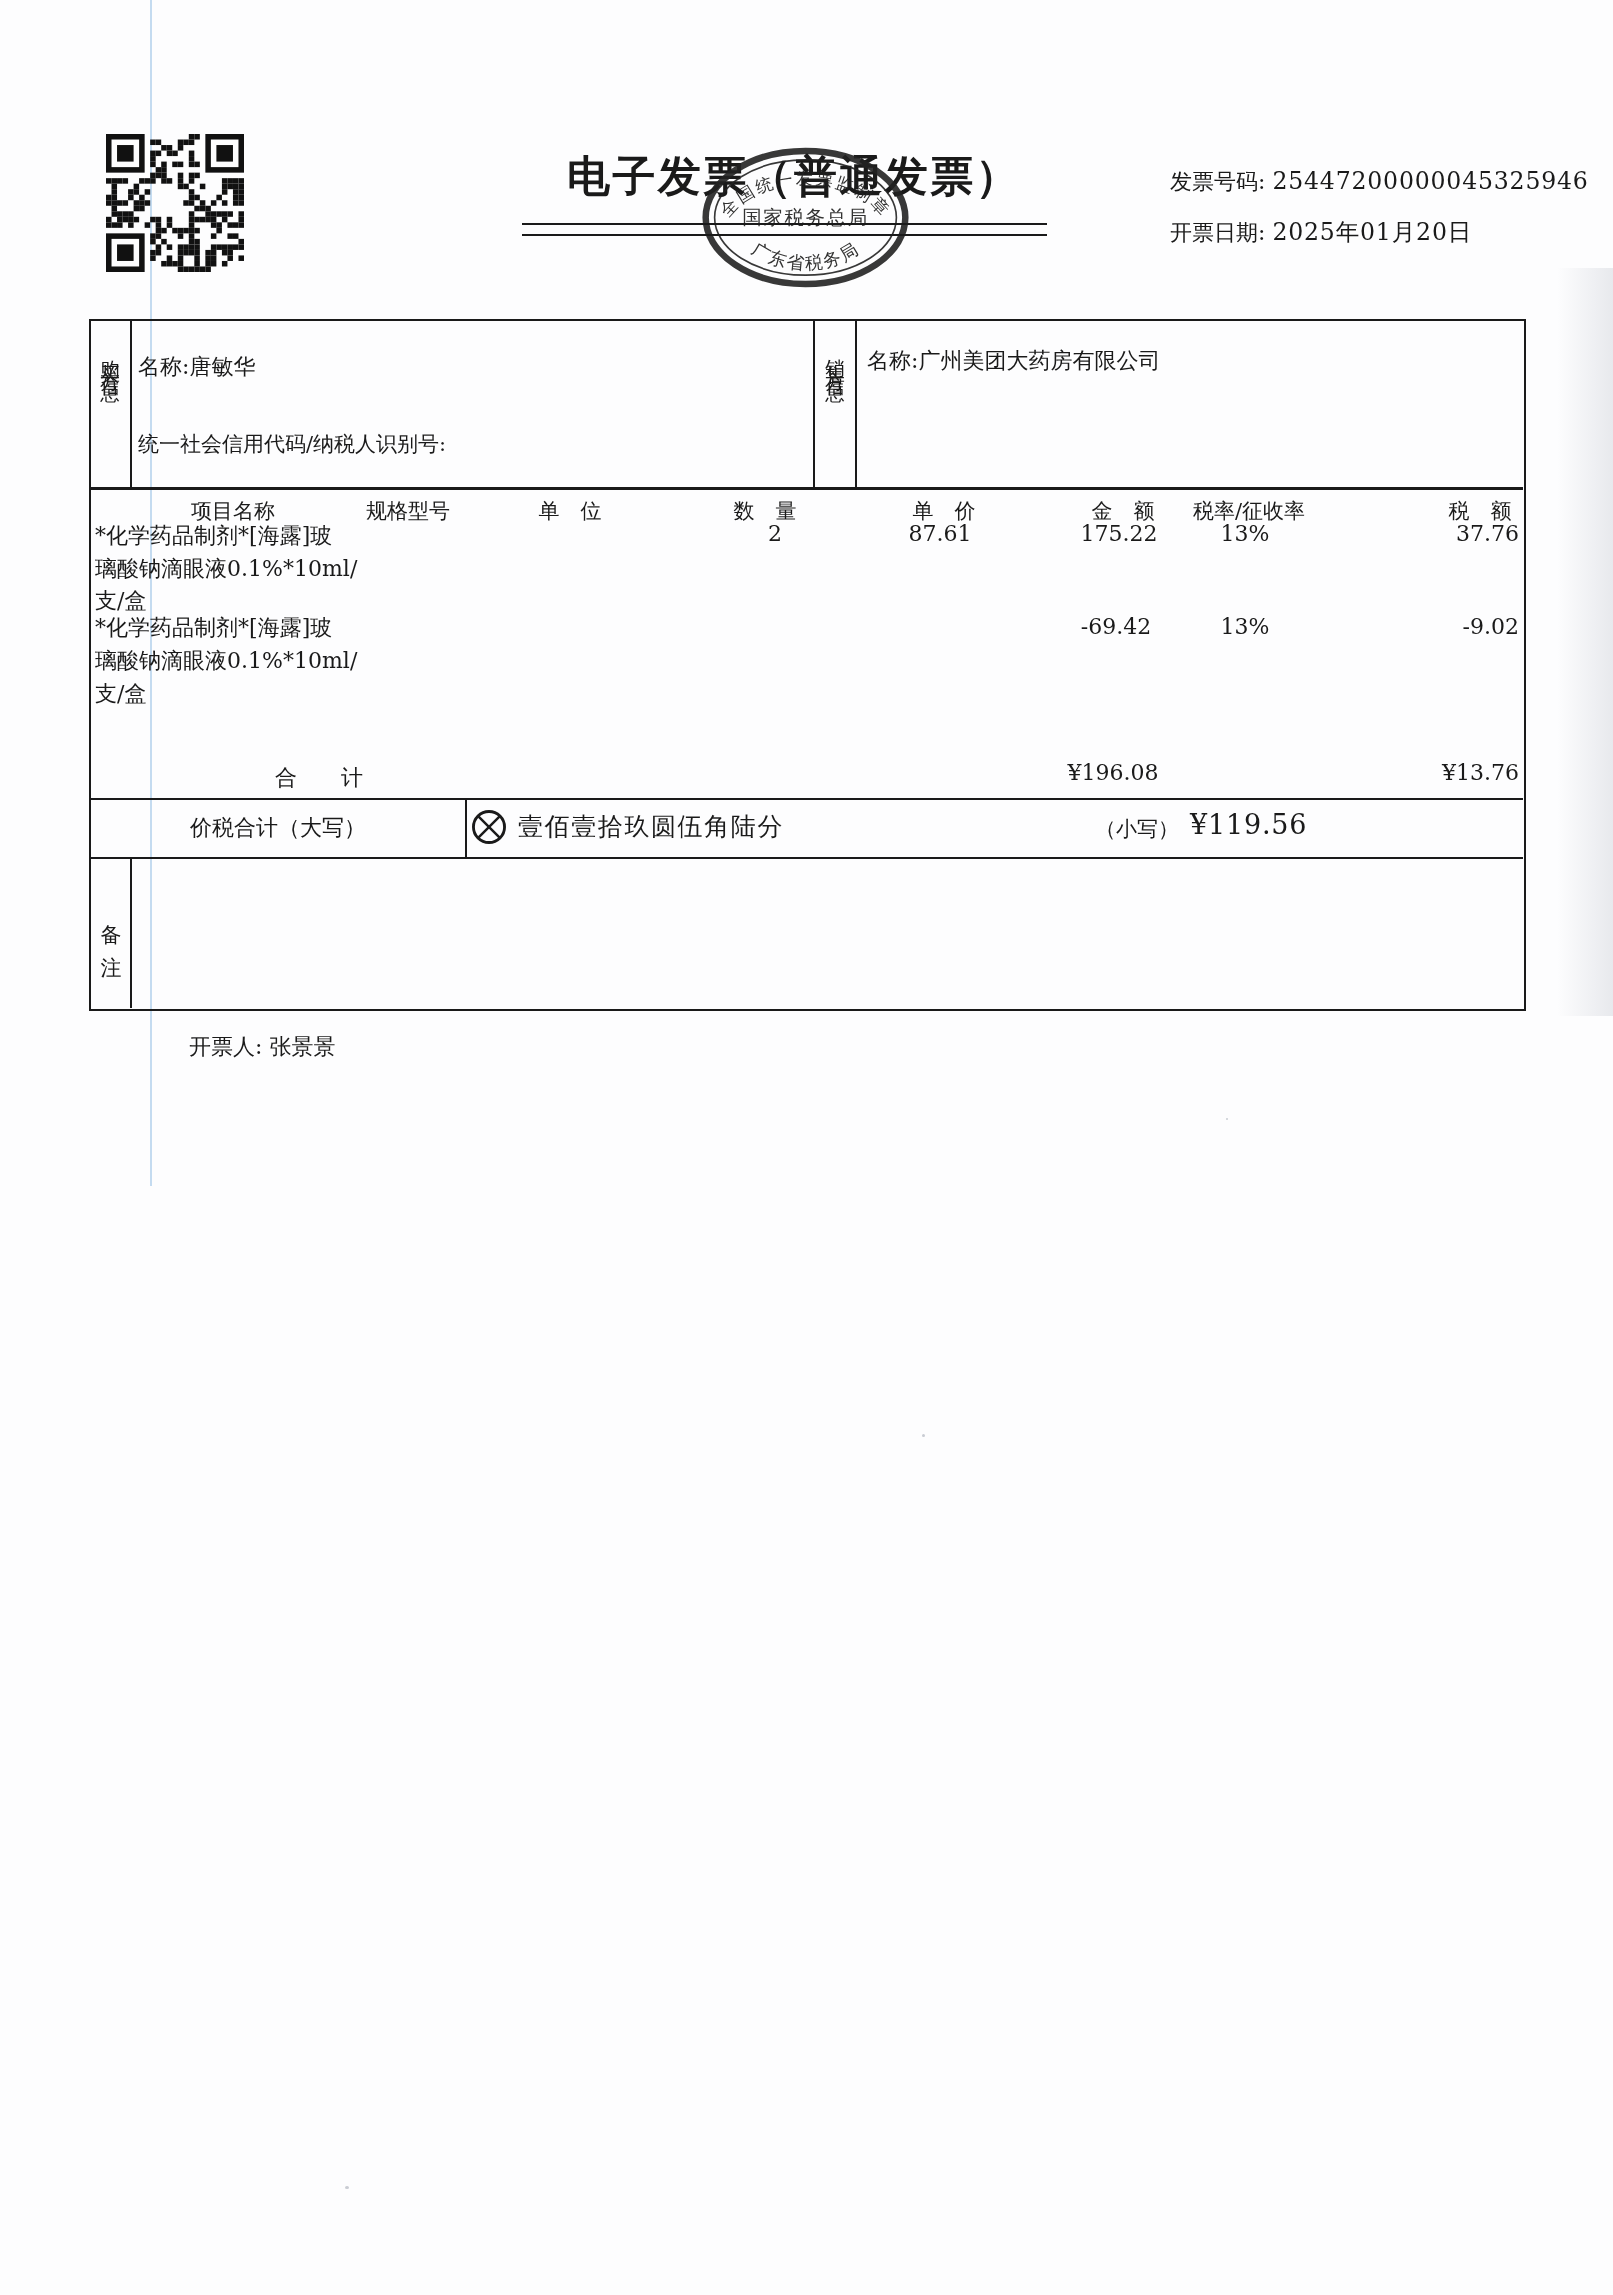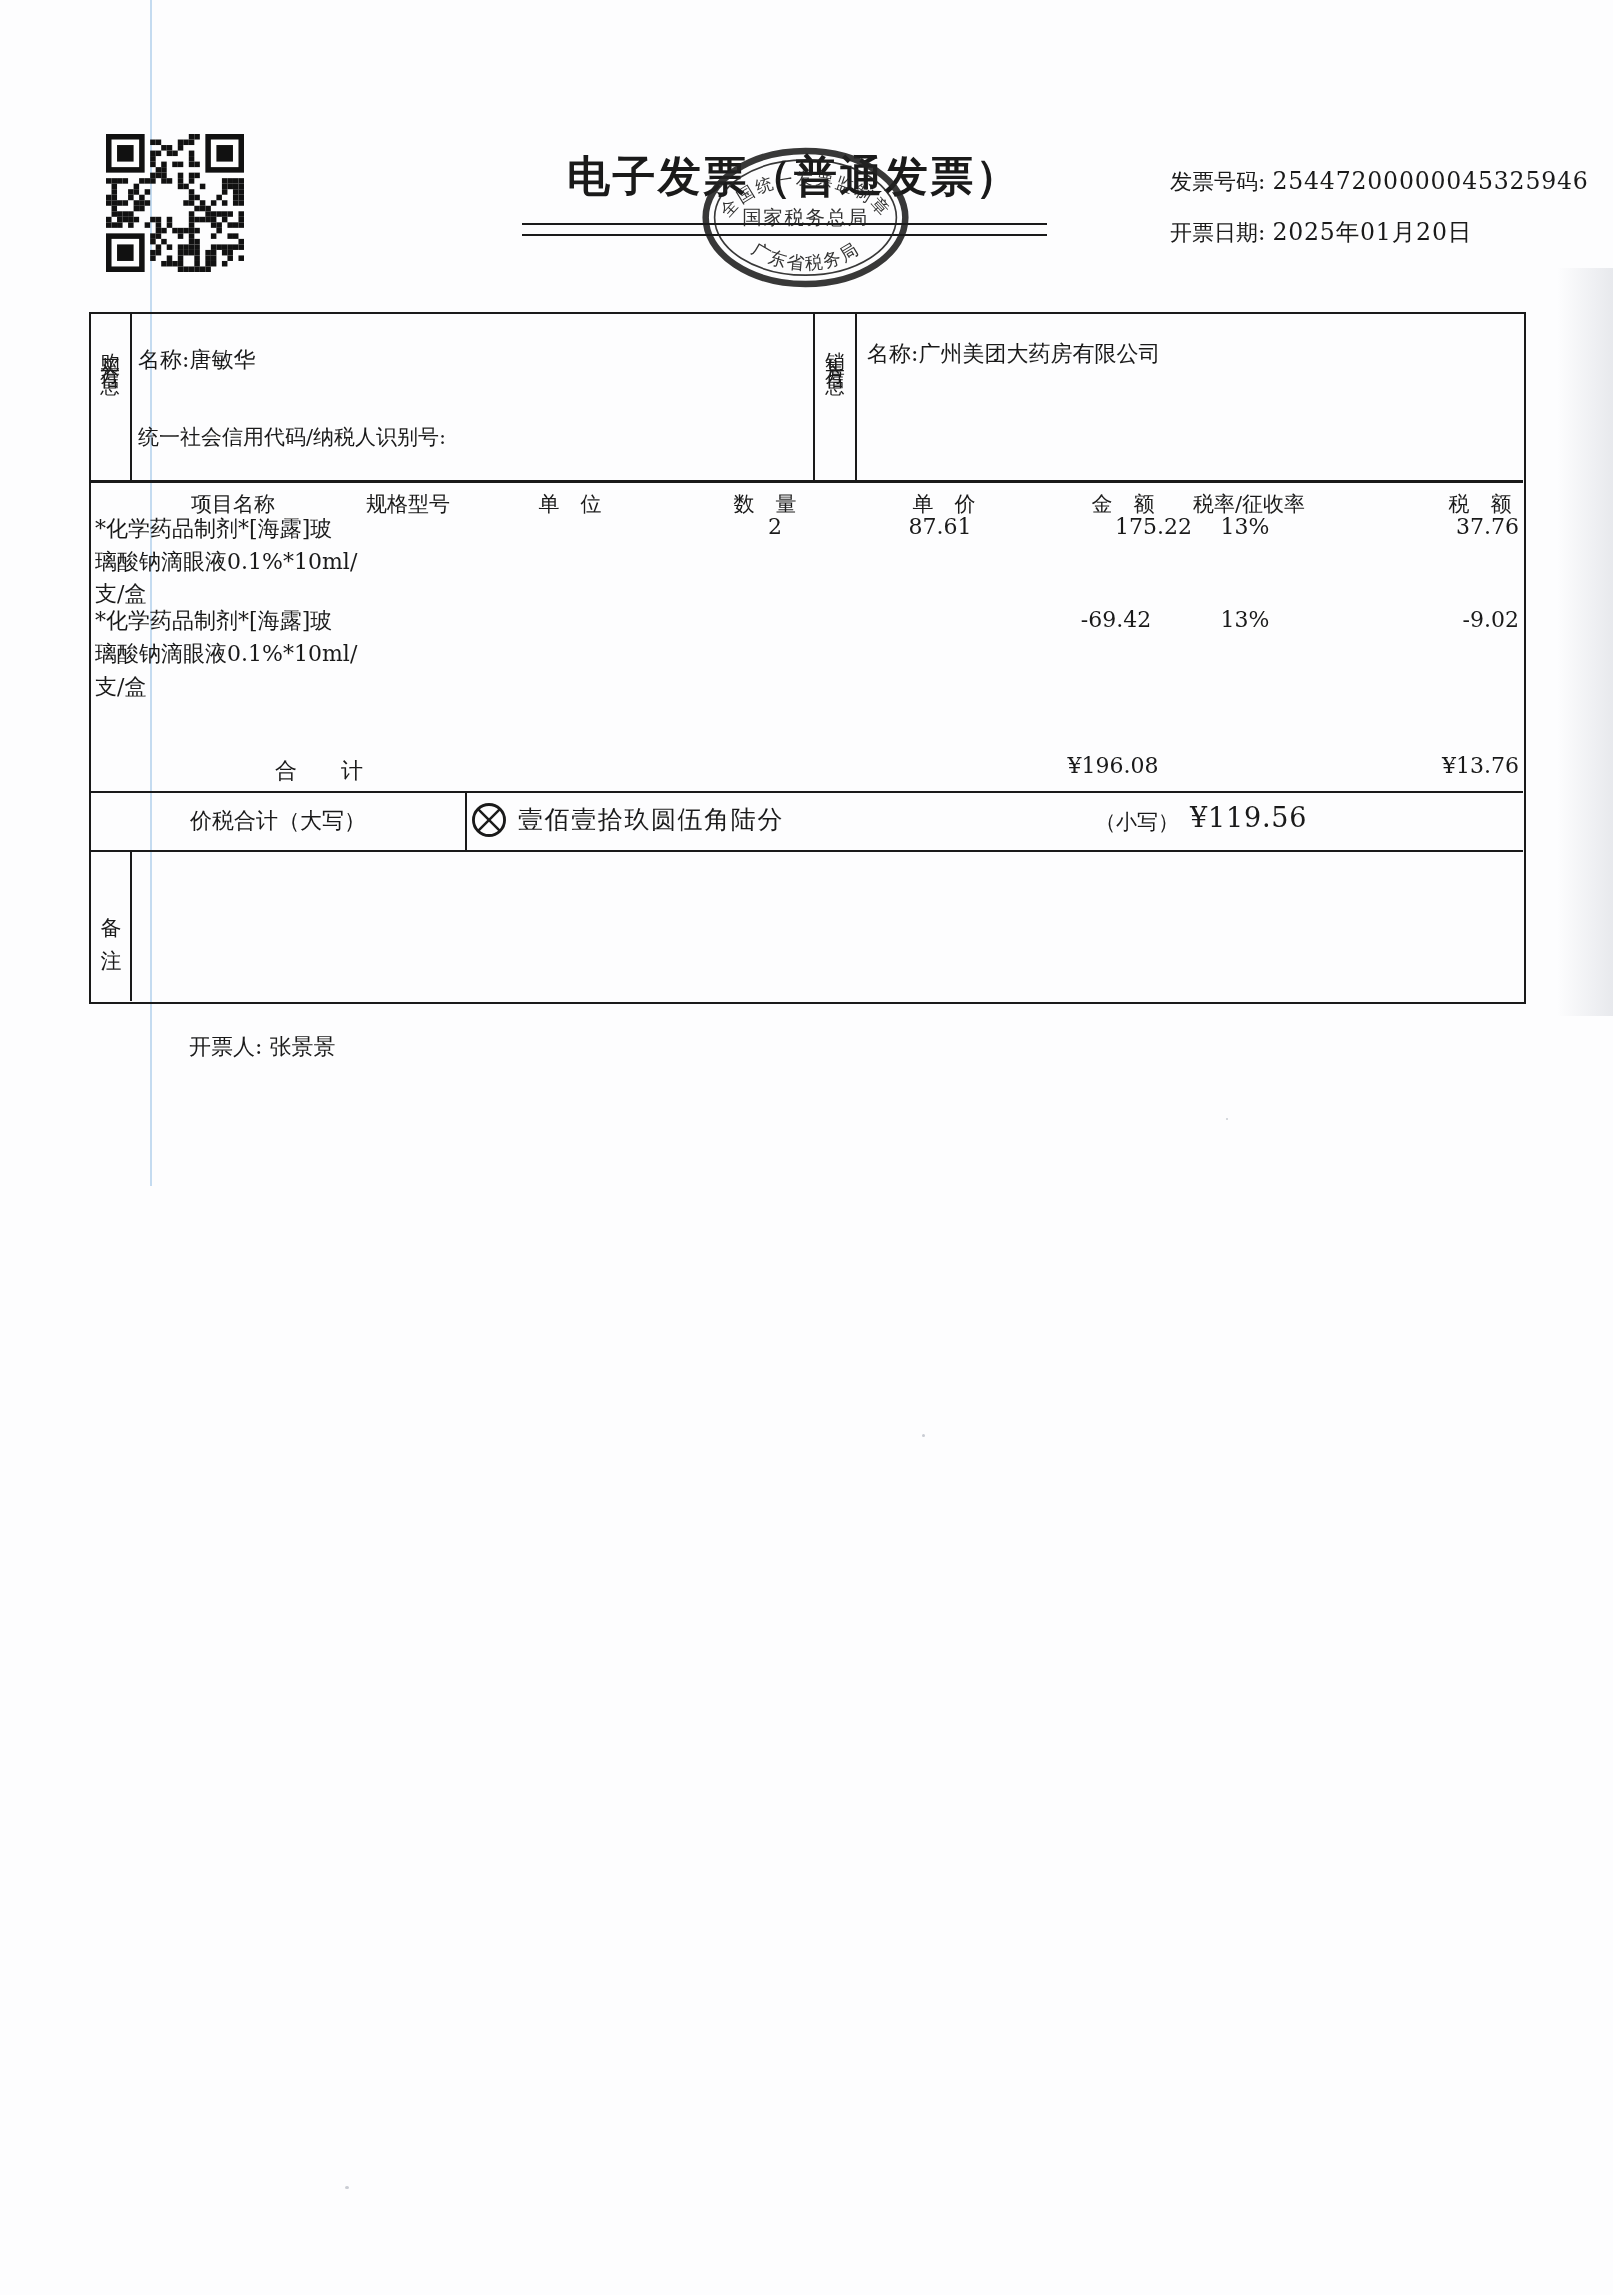--- a/index.html
+++ b/index.html
@@ -10,21 +10,21 @@
   .vline{position:absolute;background:#1a1a1a;}
   .vertical{writing-mode:vertical-lr;text-orientation:upright;}
   .center{text-align:center;}
   .right{text-align:right;}
   .title{font-size:43px;font-weight:bold;letter-spacing:2.4px;white-space:nowrap;}
   .meta{font-size:22px;white-space:nowrap;}
   .meta .num{font-size:23.6px;letter-spacing:0.8px;}
   .cell{font-size:22px;white-space:nowrap;line-height:1.15;}
   .hdr{font-size:21px;white-space:nowrap;}
   .sidelabel{font-size:19.5px;letter-spacing:5.7px;line-height:1;}
-  .tbl{position:absolute;left:89px;top:312px;width:1437px;height:692px;border:2.4px solid #1a1a1a;box-sizing:border-box;}
+  .tbl{position:absolute;left:89px;top:319px;width:1437px;height:692px;border:2.4px solid #1a1a1a;box-sizing:border-box;}
   .bluescan{position:absolute;left:150px;top:0;width:1.6px;height:1186px;background:rgba(140,185,225,.5);}
   .speck{position:absolute;border-radius:50%;background:#c9ccd3;}
   .edgeshade{position:absolute;right:0;top:268px;width:57px;height:748px;
              background:linear-gradient(90deg,rgba(200,204,212,0),rgba(195,199,208,.38));}
   svg text{font-family:"DejaVu Serif","Liberation Serif",serif;}
 </style>
 </head>
 <body>
 
 <div class="page">
@@ -303,21 +303,21 @@
     <div class="abs hdr center" style="left:780px;top:176px;width:146px;">单　价</div>
     <div class="abs hdr center" style="left:959px;top:176px;width:146px;">金　额</div>
     <div class="abs hdr center" style="left:1085px;top:176px;width:146px;">税率/征收率</div>
     <div class="abs hdr center" style="left:1324px;top:176px;width:130px;">税　额</div>
 
     <div class="abs cell" style="left:4.1px;top:202px;">*化学药品制剂*[海露]玻</div>
     <div class="abs cell" style="left:4.1px;top:235px;">璃酸钠滴眼液0.1%*10ml/</div>
     <div class="abs cell" style="left:4.1px;top:267px;">支/盒</div>
     <div class="abs cell right" style="left:569px;top:200px;width:122px;">2</div>
     <div class="abs cell center" style="left:776px;top:200px;width:146px;">87.61</div>
-    <div class="abs cell center" style="left:955px;top:200px;width:146px;text-align:right;">175.22</div>
+    <div class="abs cell center" style="left:955px;top:200px;width:146px;">175.22</div>
     <div class="abs cell center" style="left:1081px;top:200px;width:146px;">13%</div>
     <div class="abs cell right" style="left:1300px;top:200px;width:128px;">37.76</div>
 
     <div class="abs cell" style="left:4.1px;top:294px;">*化学药品制剂*[海露]玻</div>
     <div class="abs cell" style="left:4.1px;top:327px;">璃酸钠滴眼液0.1%*10ml/</div>
     <div class="abs cell" style="left:4.1px;top:360px;">支/盒</div>
     <div class="abs cell center" style="left:952px;top:293px;width:146px;">-69.42</div>
     <div class="abs cell center" style="left:1081px;top:293px;width:146px;">13%</div>
     <div class="abs cell right" style="left:1300px;top:293px;width:128px;">-9.02</div>
 

